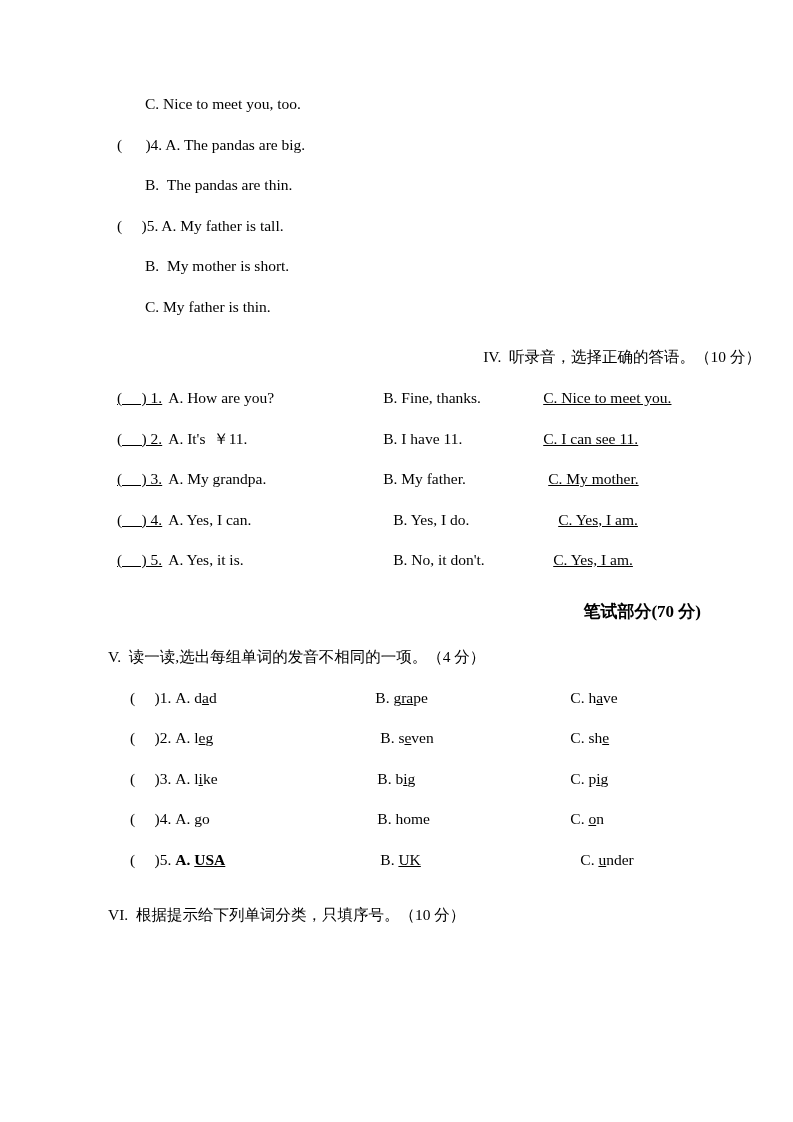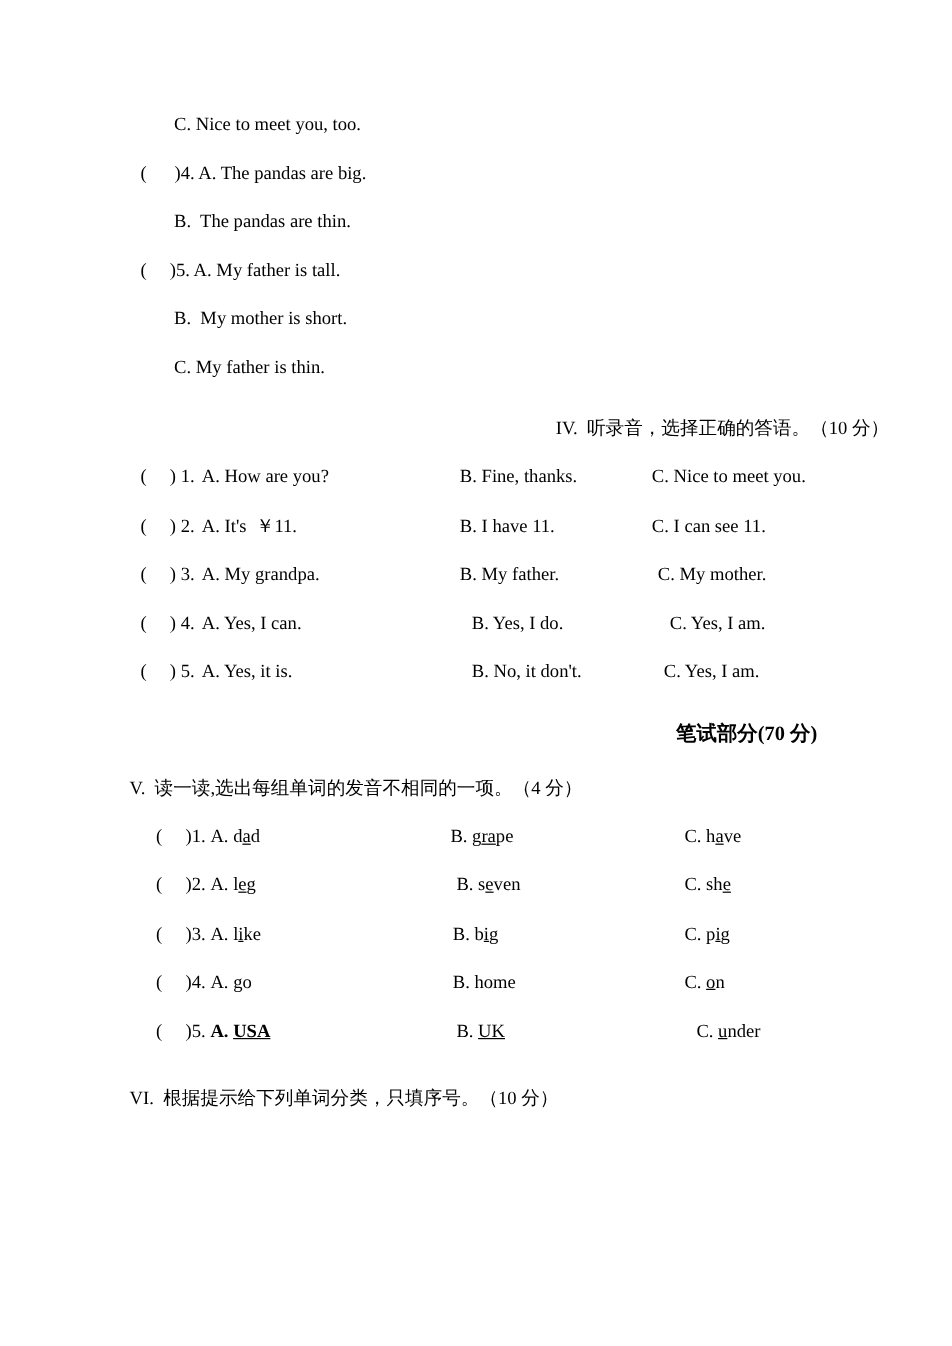--- a/index.html
+++ b/index.html
@@ -13,21 +13,21 @@
     font-family: "Liberation Serif", serif;
     color: #000000;
     position: relative;
     overflow: hidden;
   }
   .page {
     position: relative;
     width: 793px;
     height: 1122px;
     box-sizing: border-box;
-    padding: 96px 52px 40px 60px;
+    padding: 96px 32px 40px 60px;
   }
   .line {
     font-size: 15.5px;
     line-height: 1.0;
     margin: 0 0 25px 0;
     white-space: pre;
   }
   .indent-c {
     padding-left: 85px;
   }
@@ -38,20 +38,21 @@
     padding-left: 57px;
   }
   .sec-head {
     font-size: 15.5px;
     padding-left: 55px;
     margin: 0 0 22px 0;
     white-space: pre;
   }
   .listen-item {
     padding-left: 57px;
+    text-decoration: underline;
   }
   .written-title {
     text-align: right;
     font-weight: bold;
     font-size: 17px;
     margin: 0 0 24px 0;
     padding-right: 60px;
   }
   .opt-row {
     padding-left: 70px;

